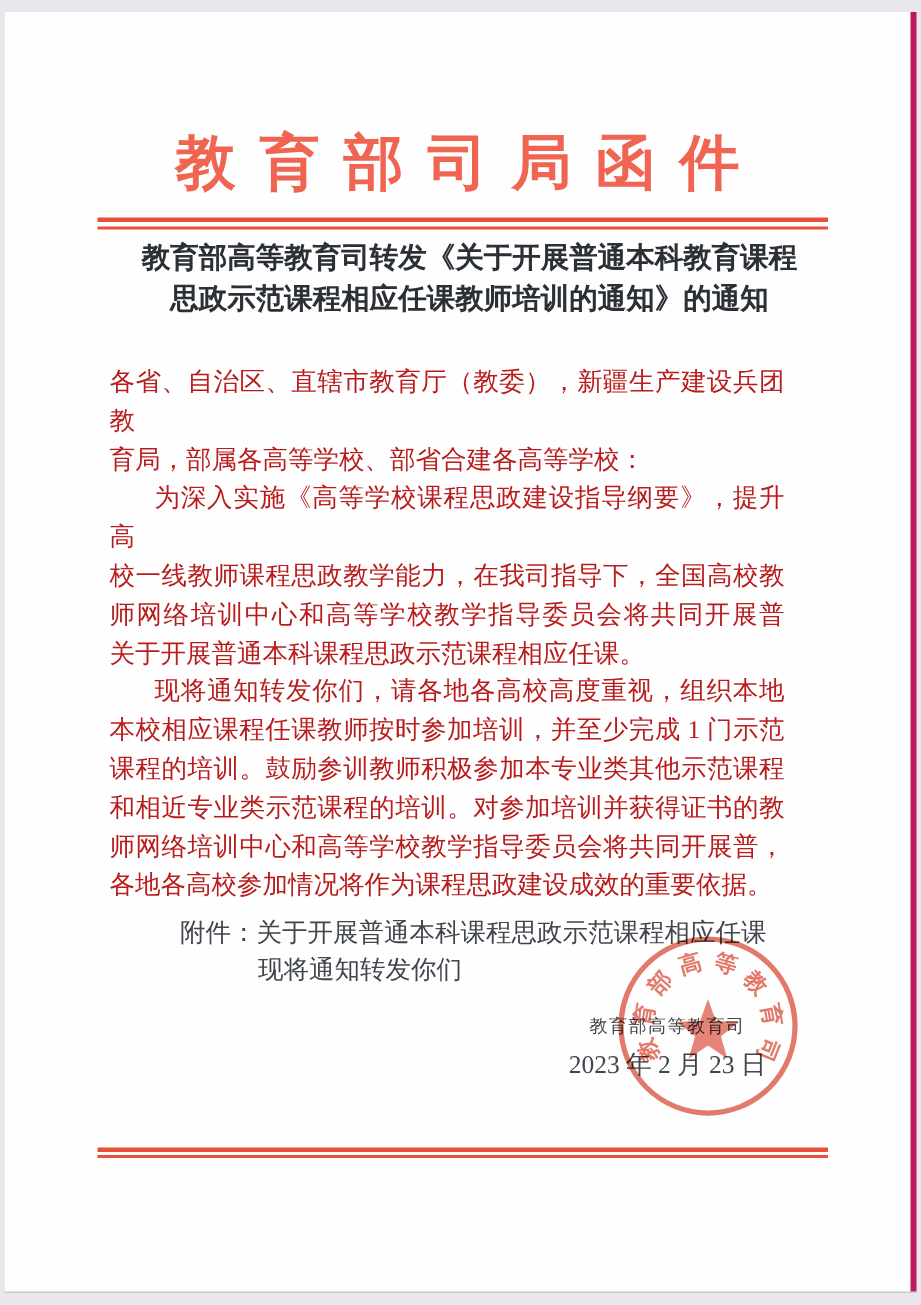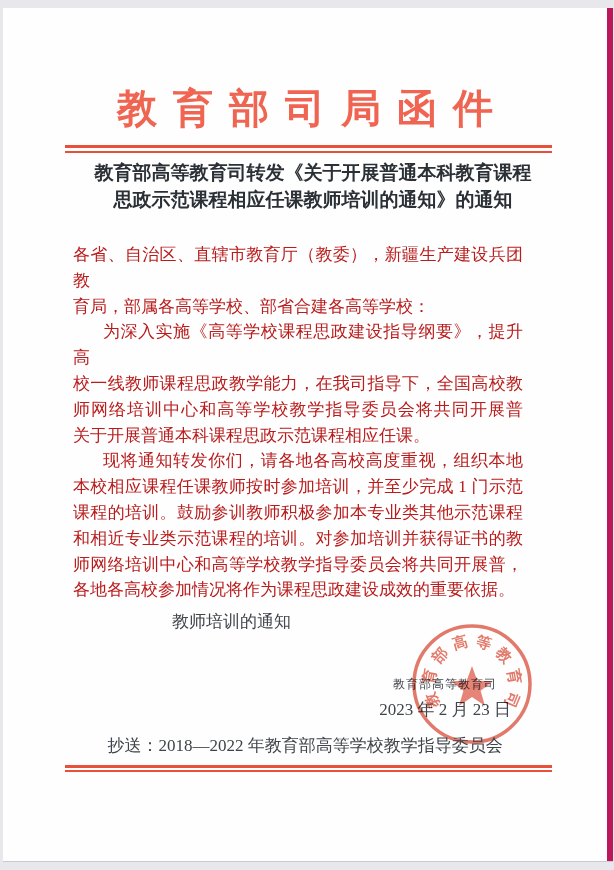--- a/index.html
+++ b/index.html
@@ -7,21 +7,21 @@
     width: 614px; height: 870px;
     background: #e8e8ec;
     overflow: hidden;
     font-family: "Liberation Serif", "DejaVu Serif", serif;
   }
   .scan-frame { position: relative; width: 614px; height: 870px; }
   .page {
     position: absolute; left: 3px; top: 8px;
     width: 604px; height: 853px;
     background: #fefefe;
-    border-right: 6px solid #be185d;
+    border-right: 4px solid #be185d;
     box-shadow: 0 1px 0 #c9c9ce;
   }
   .letterhead {
     position: absolute; top: 78px; left: 0; right: 0;
     text-align: center; white-space: nowrap;
     font-size: 40px; font-weight: bold; line-height: 46px;
     color: #ef6552;
     letter-spacing: 16px; text-indent: 16px;
   }
   .rule { position: absolute; left: 62px; width: 487px; }
@@ -104,39 +104,39 @@
       <div class="bline">关于开展普通本科课程思政示范课程相应任课。</div>
       <div class="bline j ind">现将通知转发你们，请各地各高校高度重视，组织本地</div>
       <div class="bline j">本校相应课程任课教师按时参加培训，并至少完成 1 门示范</div>
       <div class="bline j">课程的培训。鼓励参训教师积极参加本专业类其他示范课程</div>
       <div class="bline j">和相近专业类示范课程的培训。对参加培训并获得证书的教</div>
       <div class="bline j">师网络培训中心和高等学校教学指导委员会将共同开展普，</div>
       <div class="bline">各地各高校参加情况将作为课程思政建设成效的重要依据。</div>
     </div>
 
     <div class="attachment">
-      <div class="a2">教师培训的通知</div>
+      <div class="a1">附件：关于开展普通本科课程思政示范课程相应任课</div>
+      <div class="a2">现将通知转发你们</div>
     </div>
 
     <div class="signature">
       <div class="dept">教育部高等教育司</div>
       <div class="date">2023 年 2 月 23 日</div>
     </div>
 
     <svg class="seal" viewBox="0 0 140 140">
       <circle cx="70" cy="70" r="58" fill="none" stroke="#dd5c4a" stroke-width="3.5"></circle>
       <polygon points="70,52 75.3,66.7 90.9,67.2 78.6,76.8 82.9,91.8 70,83 57.1,91.8 61.4,76.8 49.1,67.2 64.7,66.7" fill="#dd5c4a" opacity="0.92"></polygon>
       <text x="70" y="32" transform="rotate(-112,70,70)">教</text>
       <text x="70" y="32" transform="rotate(-80,70,70)">育</text>
       <text x="70" y="32" transform="rotate(-48,70,70)">部</text>
       <text x="70" y="32" transform="rotate(-16,70,70)">高</text>
       <text x="70" y="32" transform="rotate(16,70,70)">等</text>
       <text x="70" y="32" transform="rotate(48,70,70)">教</text>
       <text x="70" y="32" transform="rotate(80,70,70)">育</text>
       <text x="70" y="32" transform="rotate(112,70,70)">司</text>
     </svg>
 
-    <div class="cc-line">抄送：2018—2022 年教育部高等学校教学指导委员会</div>
 
     <div class="rule rule-bottom"></div>
 
   </div>
 </div>
 
 </body></html>

